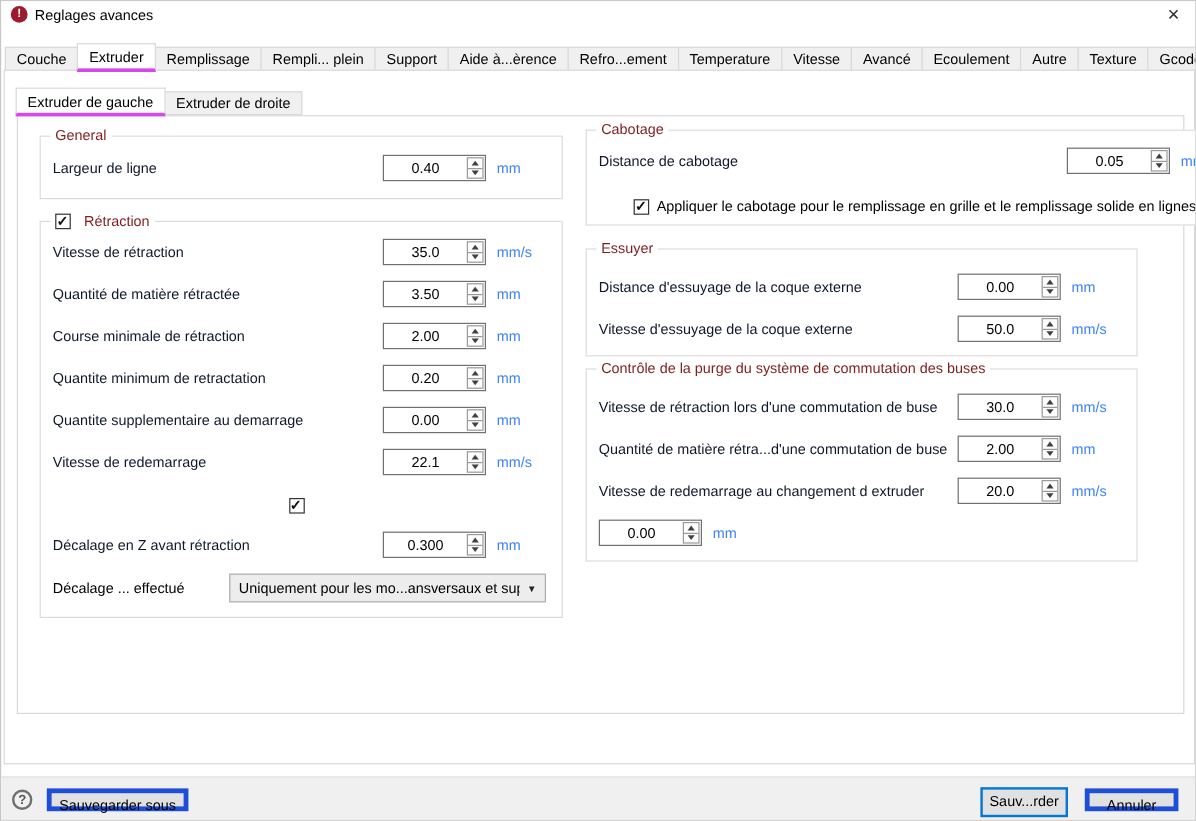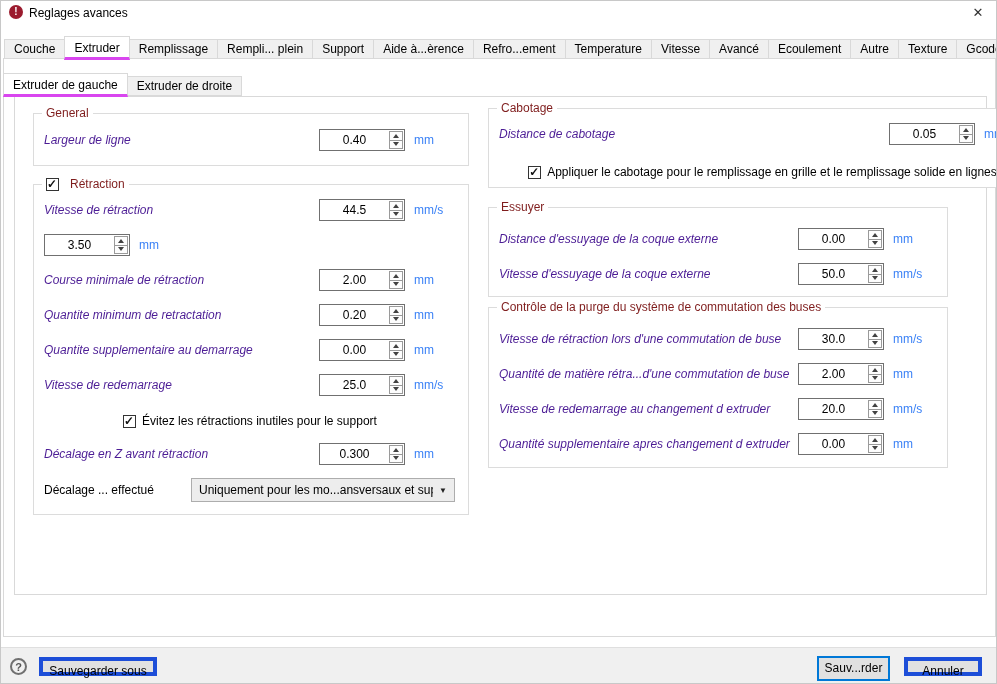--- a/index.html
+++ b/index.html
@@ -33,21 +33,21 @@
   }
   .tab.selected{
     height:24px;line-height:23px;background:#fff;border-bottom:3px solid #d946ef;
     margin-bottom:-1px;position:relative;z-index:4;
   }
   
   .panel{
     position:absolute;top:57px;left:2px;width:993px;height:579px;
     background:#fff;border:1px solid #d9d9d9;
   }
-  .subtabbar{position:absolute;top:16px;left:0;height:21px;display:flex;align-items:flex-end;z-index:2;}
+  .subtabbar{position:absolute;top:16px;left:10px;height:21px;display:flex;align-items:flex-end;z-index:2;}
   .innerpanel{
     position:absolute;top:37px;left:10px;width:973px;height:499px;
     background:#fff;border:1px solid #d9d9d9;
   }
   
   .group{position:absolute;border:1px solid #dcdcdc;background:#fff;}
   .group-title{
     position:absolute;top:-8px;left:8px;background:#fff;padding:0 4px;color:#7f1d1d;
     display:flex;align-items:center;gap:5px;white-space:nowrap;
   }
@@ -56,21 +56,21 @@
   .g-cabotage{left:473px;top:11px;width:551px;height:80px;}
   .g-essuyer{left:473px;top:110px;width:460px;height:90px;}
   .g-purge{left:473px;top:210px;width:460px;height:161px;}
   .rows{position:absolute;left:10px;right:12px;display:flex;flex-direction:column;}
   .g-general .rows{top:15px;}
   .g-retraction .rows{top:14px;}
   .g-cabotage .rows{top:14px;}
   .g-essuyer .rows{top:20px;}
   .g-purge .rows{top:20px;}
   .row{display:flex;align-items:center;height:22px;margin-bottom:13px;flex:none;}
-  .lbl{flex:1;color:#4c1d95;white-space:nowrap;overflow:hidden;font-style:italic;}
+  .lbl{flex:1;color:#0f172a;white-space:nowrap;overflow:hidden;}
   .unit{width:42px;margin-left:9px;color:#3b82f6;}
   
   .spin{
     width:86px;height:22px;background:#fff;border:1px solid #707070;
     display:flex;align-items:stretch;flex:none;
   }
   .spin-val{flex:1;text-align:center;line-height:20px;color:#000;}
   .spin-btns{
     width:14px;height:18px;margin:1px 1px 1px 0;border:1px solid #9a9a9a;
     display:flex;flex-direction:column;background:#fdfdfd;flex:none;
@@ -172,29 +172,30 @@
 
     <div class="group g-retraction">
       <div class="group-title">
         <span class="checkbox checked"></span>
         <span>Rétraction</span>
       </div>
       <div class="rows">
         <div class="row">
           <span class="lbl">Vitesse de rétraction</span>
           <div class="spin">
-            <span class="spin-val">44.5</span>
-            <span class="spin-btns">
-              <span class="spin-up"></span>
-              <span class="spin-down"></span>
-            </span>
-          </div>
-          <span class="unit">mm/s</span>
-        </div>
-        <div class="row">
+            <span class="spin-val">35.0</span>
+            <span class="spin-btns">
+              <span class="spin-up"></span>
+              <span class="spin-down"></span>
+            </span>
+          </div>
+          <span class="unit">mm/s</span>
+        </div>
+        <div class="row">
+          <span class="lbl">Quantité de matière rétractée</span>
           <div class="spin">
             <span class="spin-val">3.50</span>
             <span class="spin-btns">
               <span class="spin-up"></span>
               <span class="spin-down"></span>
             </span>
           </div>
           <span class="unit">mm</span>
         </div>
         <div class="row">
@@ -226,31 +227,30 @@
             <span class="spin-btns">
               <span class="spin-up"></span>
               <span class="spin-down"></span>
             </span>
           </div>
           <span class="unit">mm</span>
         </div>
         <div class="row">
           <span class="lbl">Vitesse de redemarrage</span>
           <div class="spin">
-            <span class="spin-val">25.0</span>
+            <span class="spin-val">22.1</span>
             <span class="spin-btns">
               <span class="spin-up"></span>
               <span class="spin-down"></span>
             </span>
           </div>
           <span class="unit">mm/s</span>
         </div>
         <div class="check-row">
           <span class="checkbox checked"></span>
-          <span class="check-lbl">Évitez les rétractions inutiles pour le support</span>
         </div>
         <div class="row">
           <span class="lbl">Décalage en Z avant rétraction</span>
           <div class="spin">
             <span class="spin-val">0.300</span>
             <span class="spin-btns">
               <span class="spin-up"></span>
               <span class="spin-down"></span>
             </span>
           </div>
@@ -345,21 +345,20 @@
           <div class="spin">
             <span class="spin-val">20.0</span>
             <span class="spin-btns">
               <span class="spin-up"></span>
               <span class="spin-down"></span>
             </span>
           </div>
           <span class="unit">mm/s</span>
         </div>
         <div class="row">
-          <span class="lbl">Quantité supplementaire apres changement d extruder</span>
           <div class="spin">
             <span class="spin-val">0.00</span>
             <span class="spin-btns">
               <span class="spin-up"></span>
               <span class="spin-down"></span>
             </span>
           </div>
           <span class="unit">mm</span>
         </div>
       </div>

